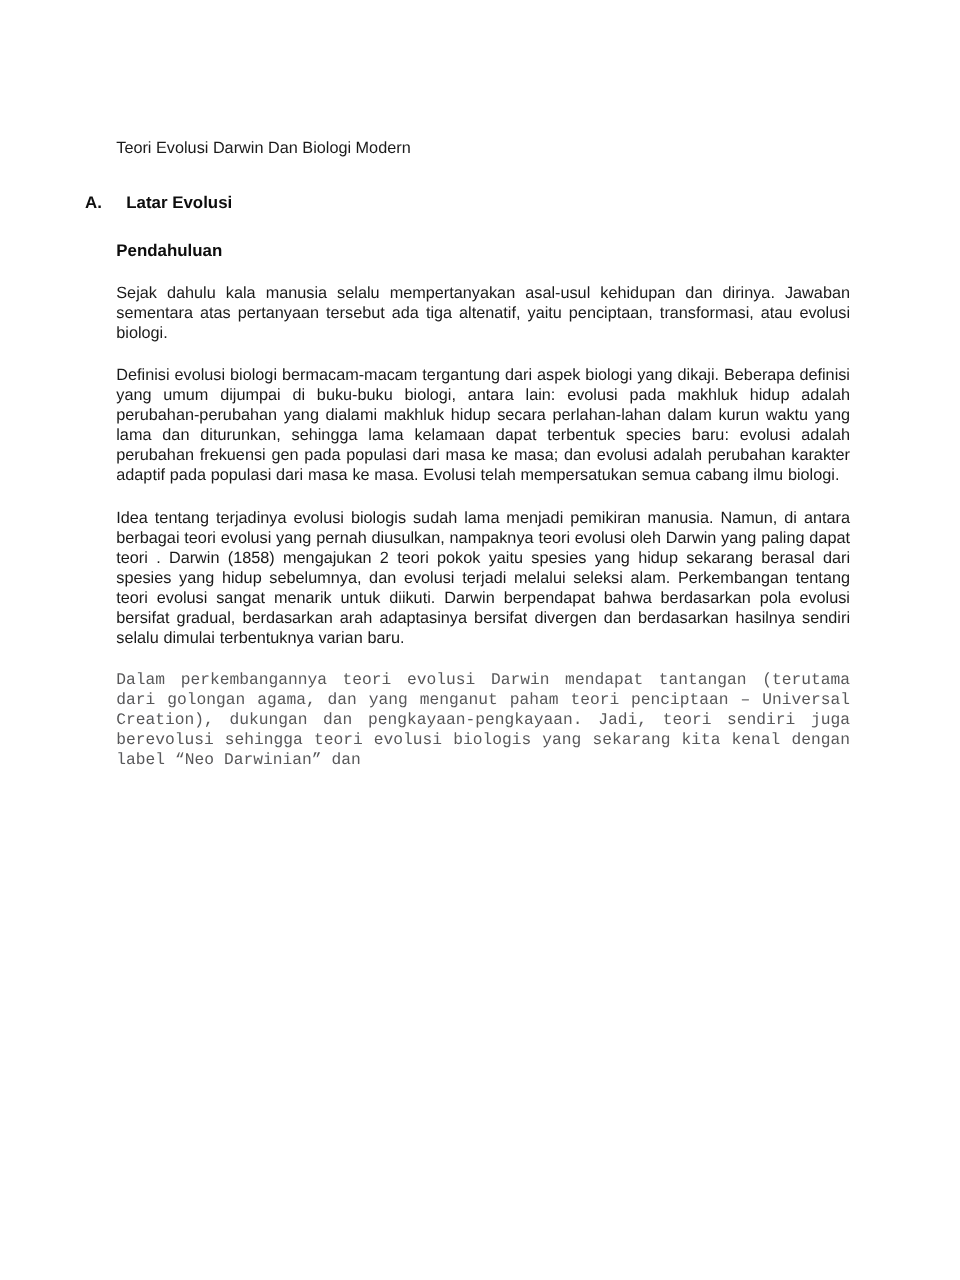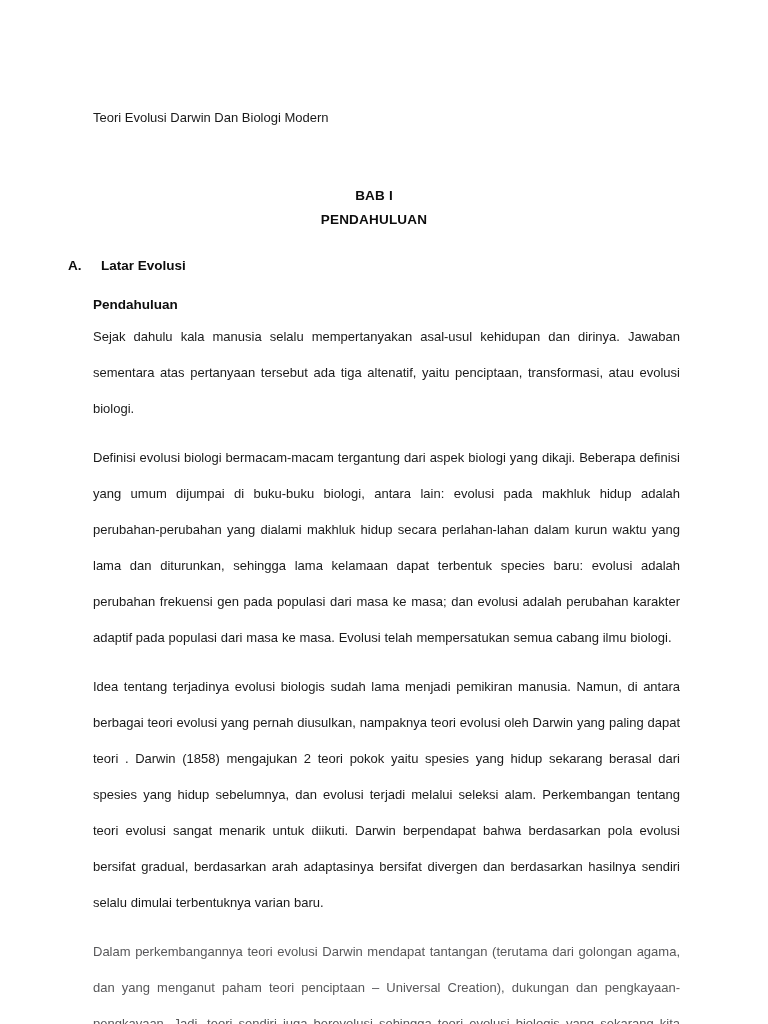--- a/index.html
+++ b/index.html
@@ -58,47 +58,44 @@
   }
   .sub-heading {
     margin-top: 24px;
     margin-left: 25px;
     font-size: 13.5px;
     font-weight: bold;
     color: #0d0d0d;
   }
   .body-para {
     margin-left: 25px;
-    margin-top: 7px;
+    margin-top: 18px;
     font-size: 13px;
-    line-height: 36px;
+    line-height: 16px;
     text-align: justify;
     color: #1a1a1a;
     word-spacing: 0.2px;
   }
   .body-para.faded {
     color: #58585a;
   }
   .clip-last {
     max-height: 103px;
     overflow: hidden;
+    font-family: Liberation Mono, monospace;
   }
 </style>
 </head>
 <body>
 
 <div class="page">
   <div class="content">
 
     <div class="doc-header">Teori Evolusi Darwin Dan Biologi Modern</div>
 
-    <div class="chapter-block">
-      <div class="chapter-line">BAB I</div>
-      <div class="chapter-line">PENDAHULUAN</div>
-    </div>
 
     <div class="section-heading">
       <span class="section-letter">A.</span>
       <span>Latar Evolusi</span>
     </div>
 
     <div class="sub-heading">Pendahuluan</div>
 
     <p class="body-para">Sejak dahulu kala manusia selalu mempertanyakan asal-usul kehidupan dan dirinya. Jawaban sementara atas pertanyaan tersebut ada tiga altenatif, yaitu penciptaan, transformasi, atau evolusi biologi.</p>
 

